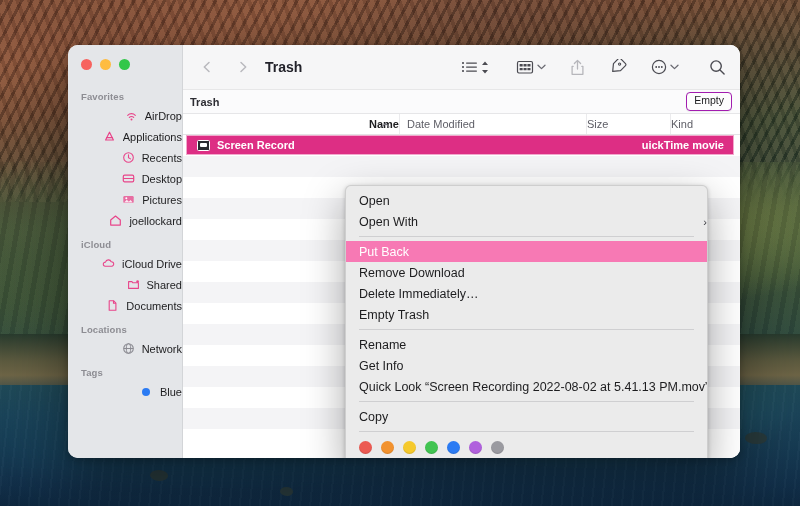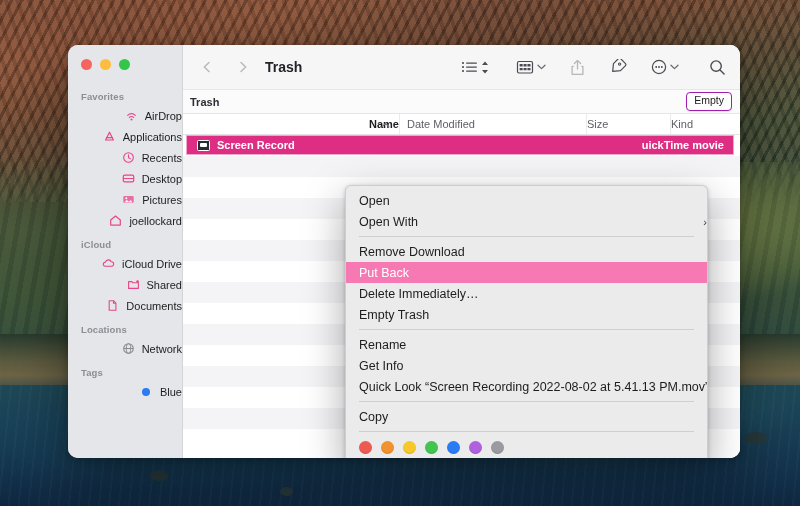--- a/index.html
+++ b/index.html
@@ -435,25 +435,25 @@
 
   <div id="context-menu">
     <div class="mi">
       <span>Open</span>
     </div>
     <div class="mi">
       <span>Open With</span>
       <span class="mi-arrow">›</span>
     </div>
     <div class="mi-sep"></div>
-    <div class="mi">
-      <span>Remove Download</span>
-    </div>
     <div class="mi highlight">
       <span>Put Back</span>
+    </div>
+    <div class="mi">
+      <span>Remove Download</span>
     </div>
     <div class="mi">
       <span>Delete Immediately…</span>
     </div>
     <div class="mi">
       <span>Empty Trash</span>
     </div>
     <div class="mi-sep"></div>
     <div class="mi">
       <span>Rename</span>

